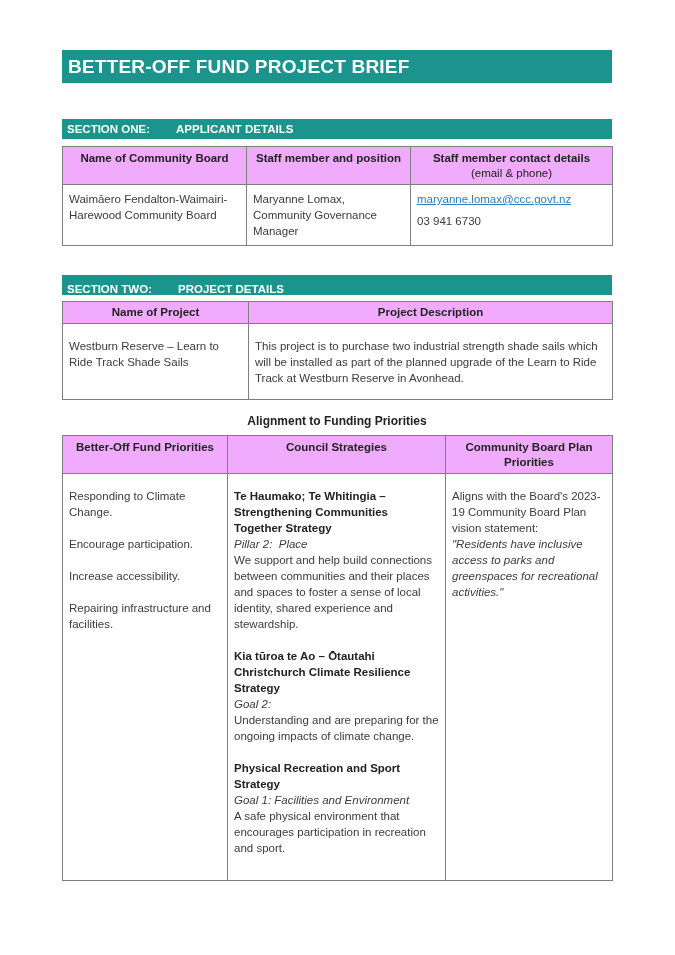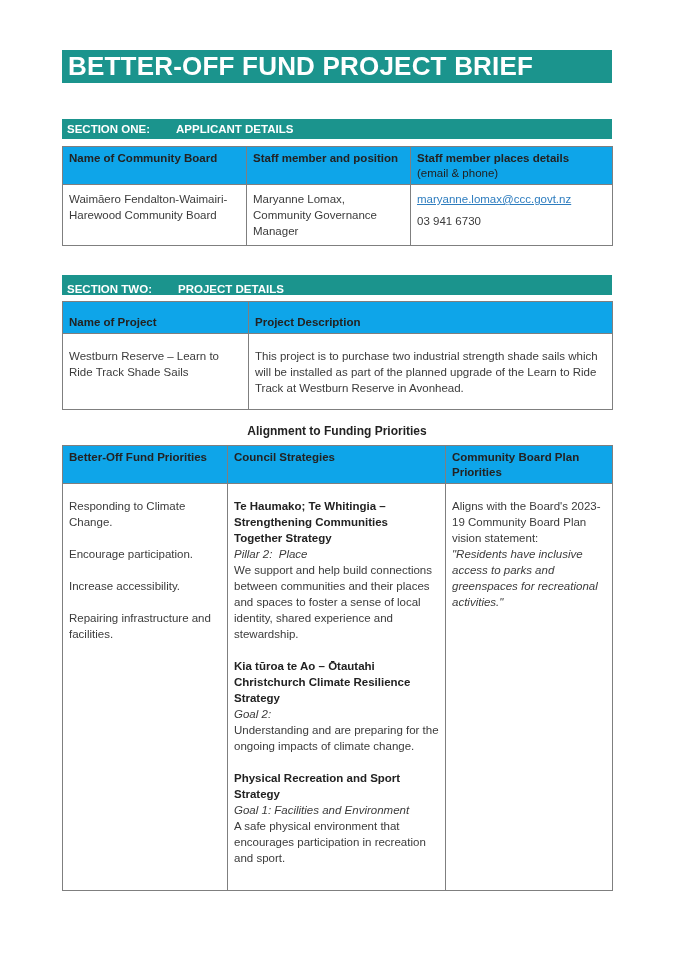--- a/index.html
+++ b/index.html
@@ -21,21 +21,21 @@
     top: 50px;
     width: 550px;
   }
   .title-bar {
     background: #1B948D;
     color: #ffffff;
     height: 33px;
     display: flex;
     align-items: center;
     padding-left: 6px;
-    font-size: 26px;
+    font-size: 19px;
     font-weight: bold;
     letter-spacing: 0.2px;
     margin-bottom: 36px;
   }
   .section-bar {
     background: #1B948D;
     color: #ffffff;
     height: 20px;
     display: flex;
     align-items: center;
@@ -48,37 +48,37 @@
   .bar-two { margin-top: 29px; margin-bottom: 6px; align-items: flex-end; }
   table {
     border-collapse: collapse;
     table-layout: fixed;
     width: 550px;
     font-size: 11.5px;
   }
   table, th, td { border: 1px solid #7f7f7f; }
   table { border-color: #595959; }
   th {
-    background: #0ea5e9;
-    text-align: left;
+    background: #f0abfc;
+    text-align: center;
     vertical-align: top;
     font-weight: bold;
     padding: 4px 6px 3px 6px;
     line-height: 15px;
     color: #222222;
   }
   td {
     vertical-align: top;
     padding: 6px;
     line-height: 16px;
   }
   .th-note { font-weight: normal; display: block; }
   .t1 th { height: 36px; }
   .t1 td { height: 56px; }
-  .t2 th { height: 20px; padding-top: 13px; }
+  .t2 th { height: 20px; padding-top: 3px; }
   .t2 td { height: 76px; padding-top: 14px; }
   .t3 th { height: 36px; }
   .t3 td { height: 407px; padding-top: 14px; }
   .align-heading {
     margin-top: 14px;
     margin-bottom: 7px;
     font-size: 12px;
     font-weight: bold;
     color: #222222;
     text-align: center;
@@ -120,21 +120,21 @@
       <colgroup>
           <col style="width:184px">
           <col style="width:164px">
           <col style="width:202px">
         </colgroup>
       <thead>
         <tr>
           <th>Name of Community Board</th>
           <th>Staff member and position</th>
           <th>
-            <span>Staff member places details</span>
+            <span>Staff member contact details</span>
             <span class="th-note">(email &amp; phone)</span>
           </th>
         </tr>
       </thead>
       <tbody>
         <tr>
           <td>Waimāero Fendalton-Waimairi-Harewood Community Board</td>
           <td>
             <span class="line">Maryanne Lomax,</span>
             <span class="line">Community Governance Manager</span>

